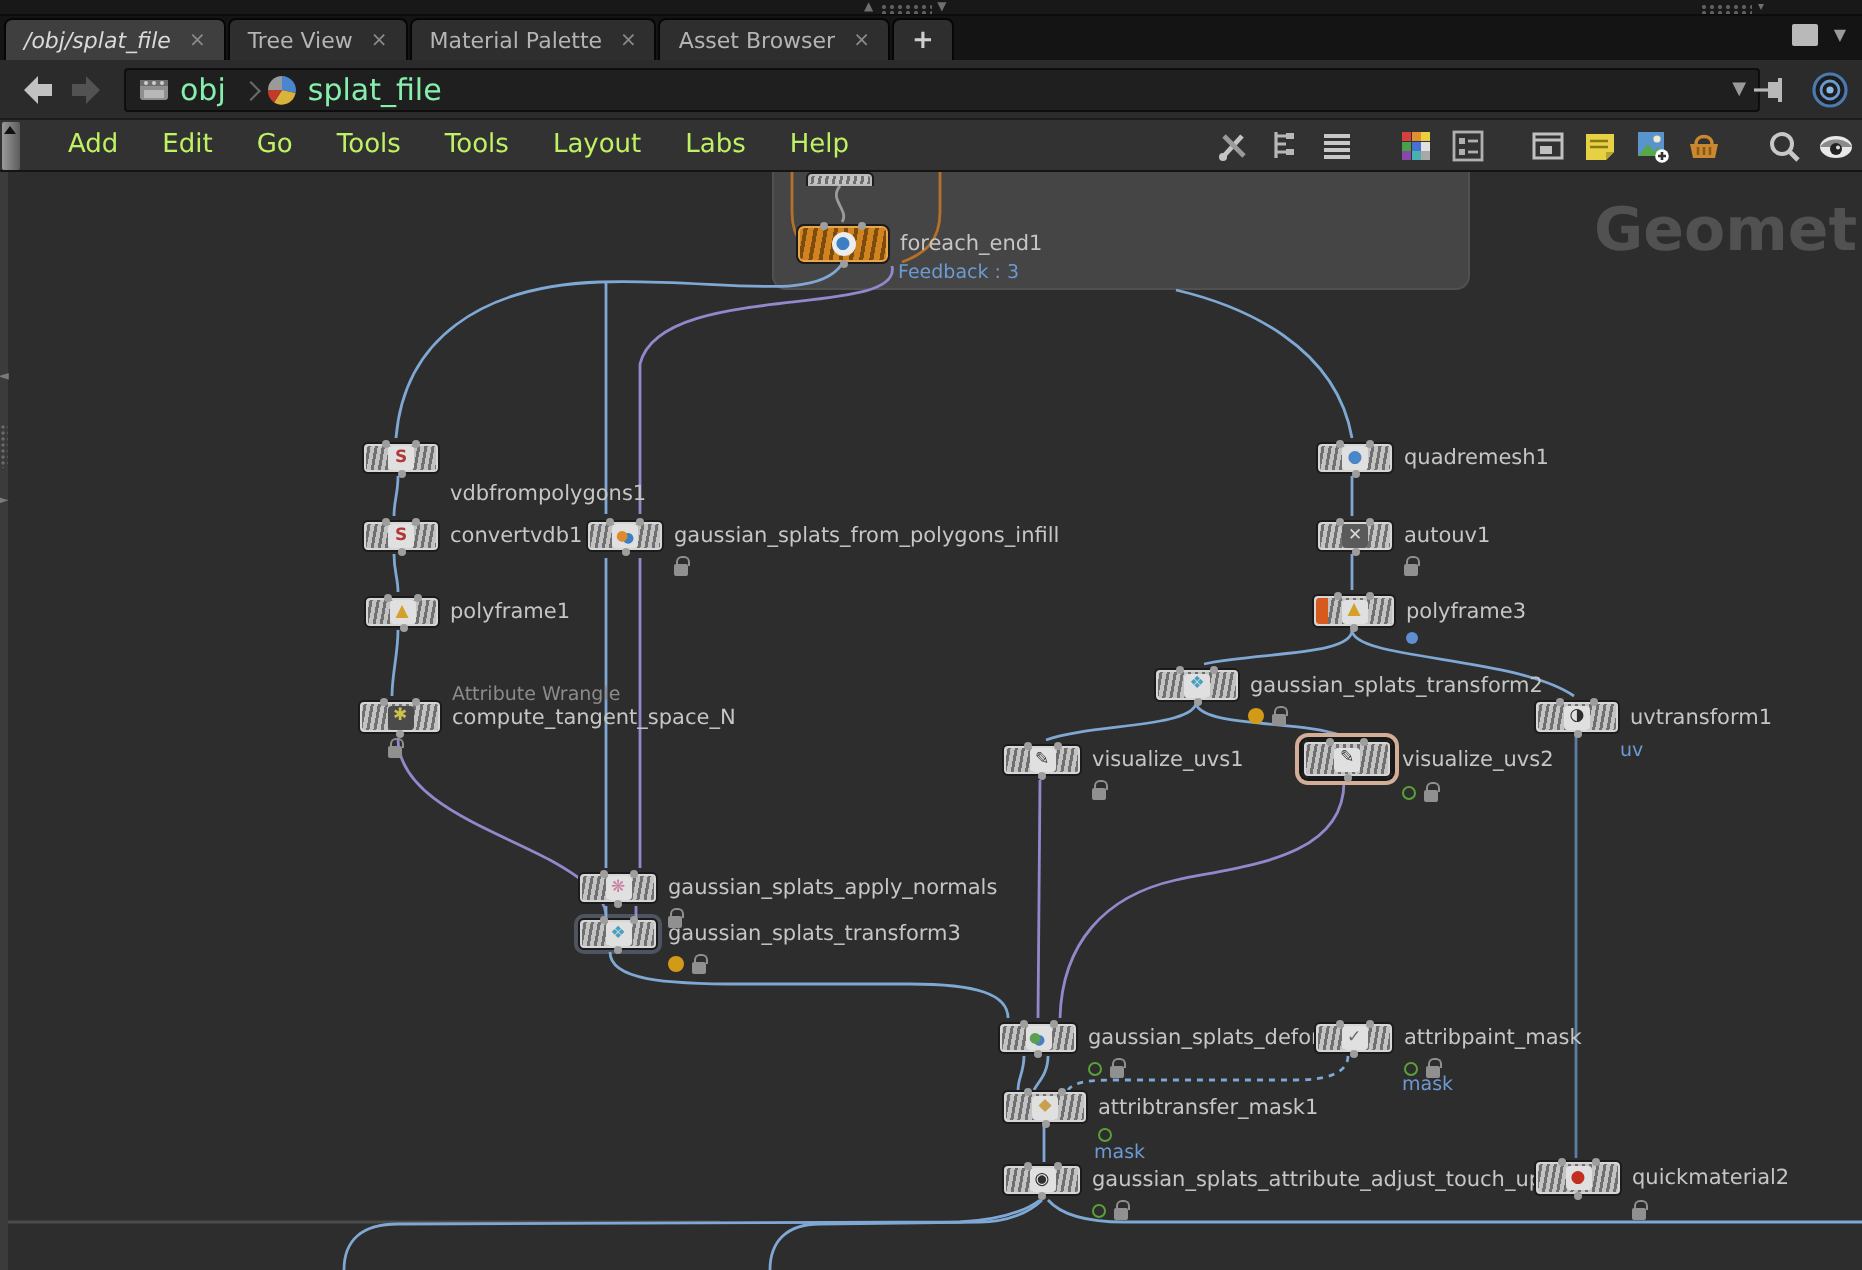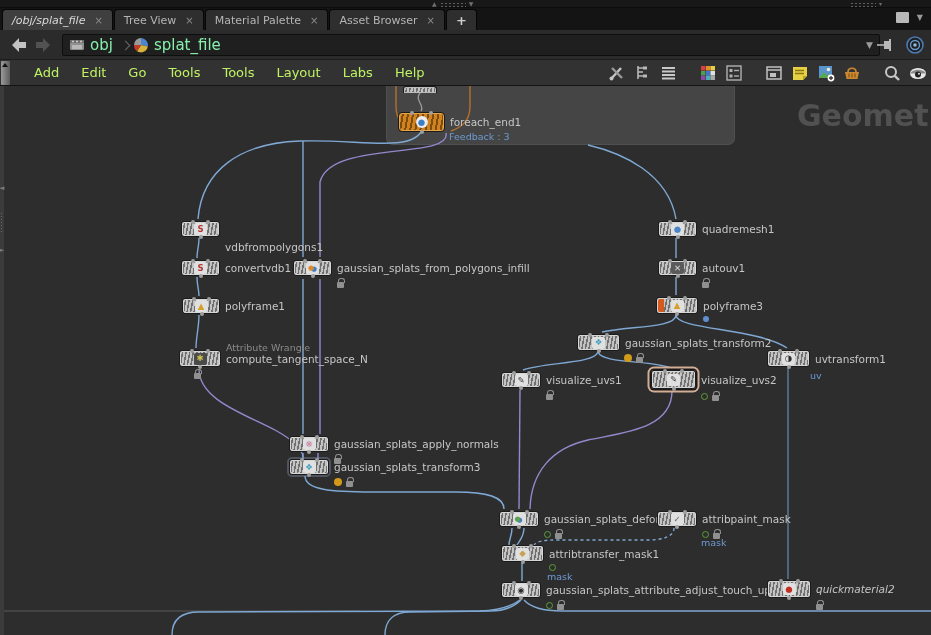--- a/index.html
+++ b/index.html
@@ -530,21 +530,21 @@
           <span class="b-lock"></span>
         </div>
         <div class="node" style="left: 767px; top: 494px; width: 44px; height: 18px;">
           <span class="chip">
             <span style="color: rgb(194, 47, 32);">●</span>
           </span>
           <span class="ndot" style="left: 25%; top: -2px;"></span>
           <span class="ndot" style="left: 66%; top: -2px;"></span>
           <span class="ndot" style="left: 46%; top: 15px;"></span>
         </div>
-        <div class="nlabel" style="left: 816px; top: 497px; font-style: italic;">quickmaterial2</div>
+        <div class="nlabel" style="left: 816px; top: 497px;">quickmaterial2</div>
         <div class="badges" style="left: 816px; top: 514px;">
           <span class="b-lock"></span>
         </div>
       </div>
 
     <div id="leftstrip">
       <div class="lmark" style="top:98px">◄</div>
       <div class="lgrip" style="top:126px"></div>
       <div class="lmark" style="top:160px">►</div>
     </div>

